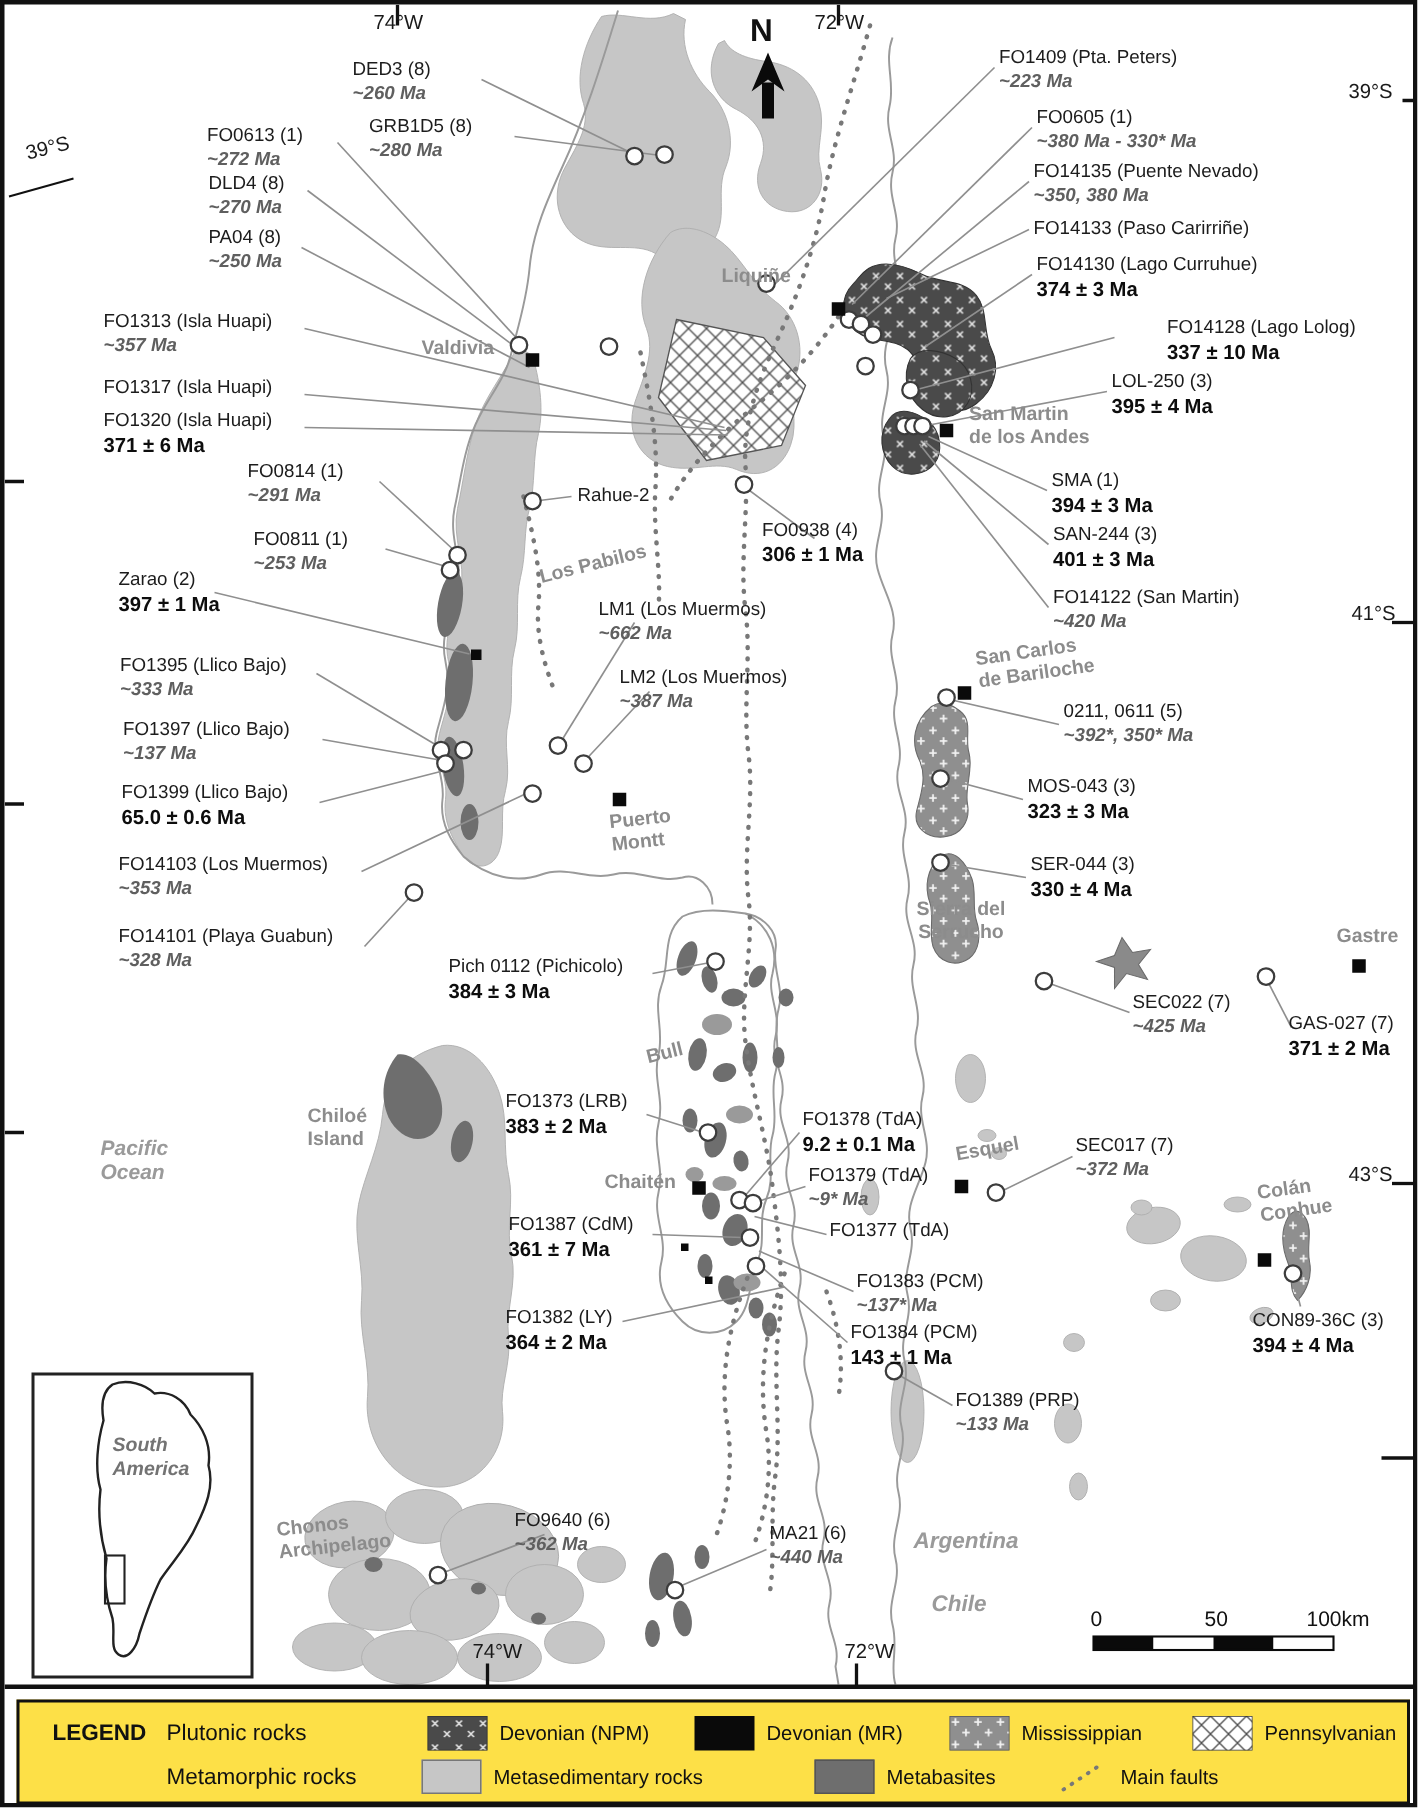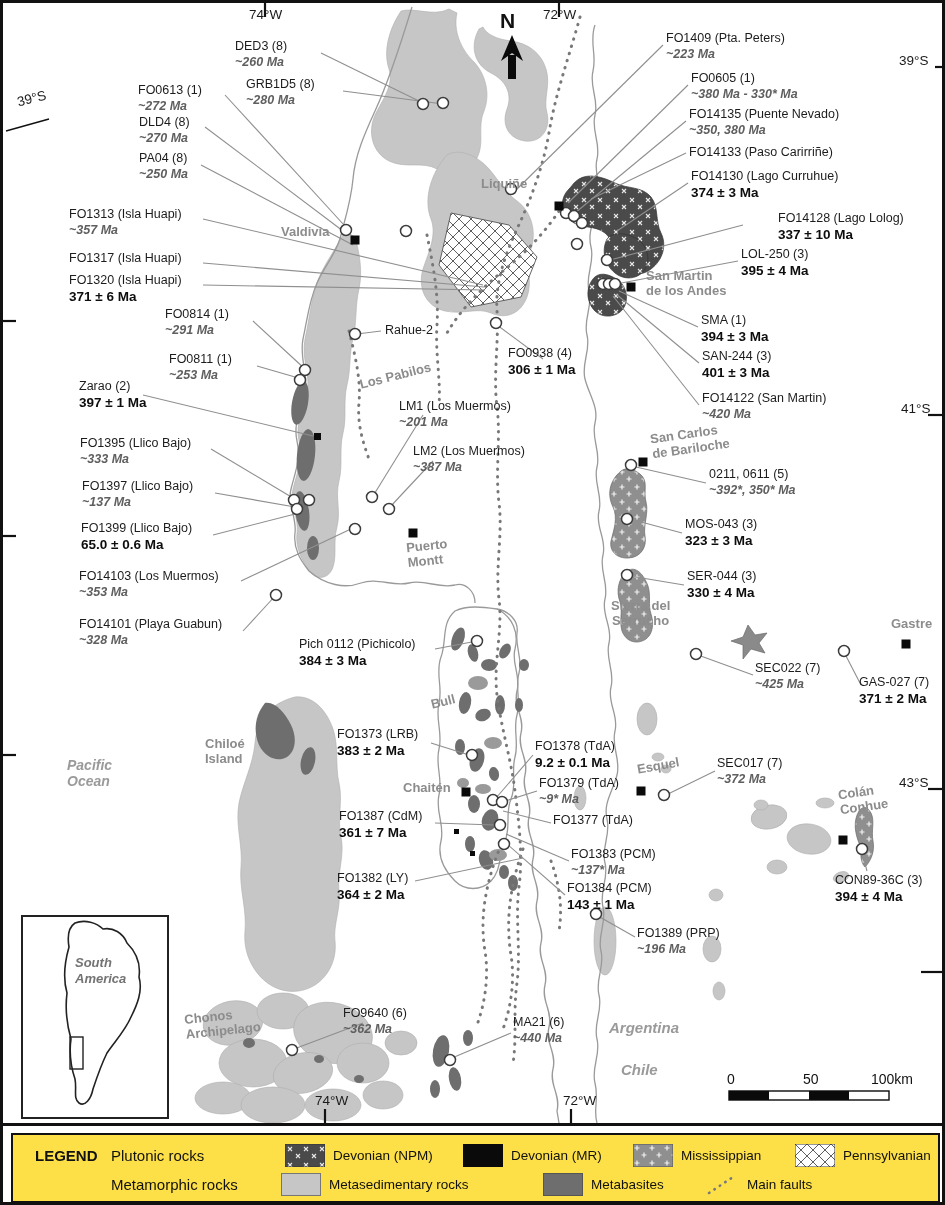--- a/index.html
+++ b/index.html
@@ -380,21 +380,21 @@
         <div class="sample" style="left: 505px; top: 343px;">
           <div class="s-name">FO0938 (4)</div>
           <div class="age-b">306 ± 1 Ma</div>
         </div>
         <div class="sample" style="left: 76px; top: 376px;">
           <div class="s-name">Zarao (2)</div>
           <div class="age-b">397 ± 1 Ma</div>
         </div>
         <div class="sample" style="left: 396px; top: 396px;">
           <div class="s-name">LM1 (Los Muermos)</div>
-          <div class="age-i">~201 Ma</div>
+          <div class="age-i">~662 Ma</div>
         </div>
         <div class="sample" style="left: 410px; top: 441px;">
           <div class="s-name">LM2 (Los Muermos)</div>
           <div class="age-i">~387 Ma</div>
         </div>
         <div class="sample" style="left: 77px; top: 433px;">
           <div class="s-name">FO1395 (Llico Bajo)</div>
           <div class="age-i">~333 Ma</div>
         </div>
         <div class="sample" style="left: 79px; top: 476px;">
@@ -471,21 +471,21 @@
         <div class="sample" style="left: 832px; top: 870px;">
           <div class="s-name">CON89-36C (3)</div>
           <div class="age-b">394 ± 4 Ma</div>
         </div>
         <div class="sample" style="left: 334px; top: 868px;">
           <div class="s-name">FO1382 (LY)</div>
           <div class="age-b">364 ± 2 Ma</div>
         </div>
         <div class="sample" style="left: 634px; top: 923px;">
           <div class="s-name">FO1389 (PRP)</div>
-          <div class="age-i">~196 Ma</div>
+          <div class="age-i">~133 Ma</div>
         </div>
         <div class="sample" style="left: 340px; top: 1003px;">
           <div class="s-name">FO9640 (6)</div>
           <div class="age-i">~362 Ma</div>
         </div>
         <div class="sample" style="left: 510px; top: 1012px;">
           <div class="s-name">MA21 (6)</div>
           <div class="age-i">~440 Ma</div>
         </div>
         <div class="place" style="left: 278px; top: 222px;">Valdivia</div>

